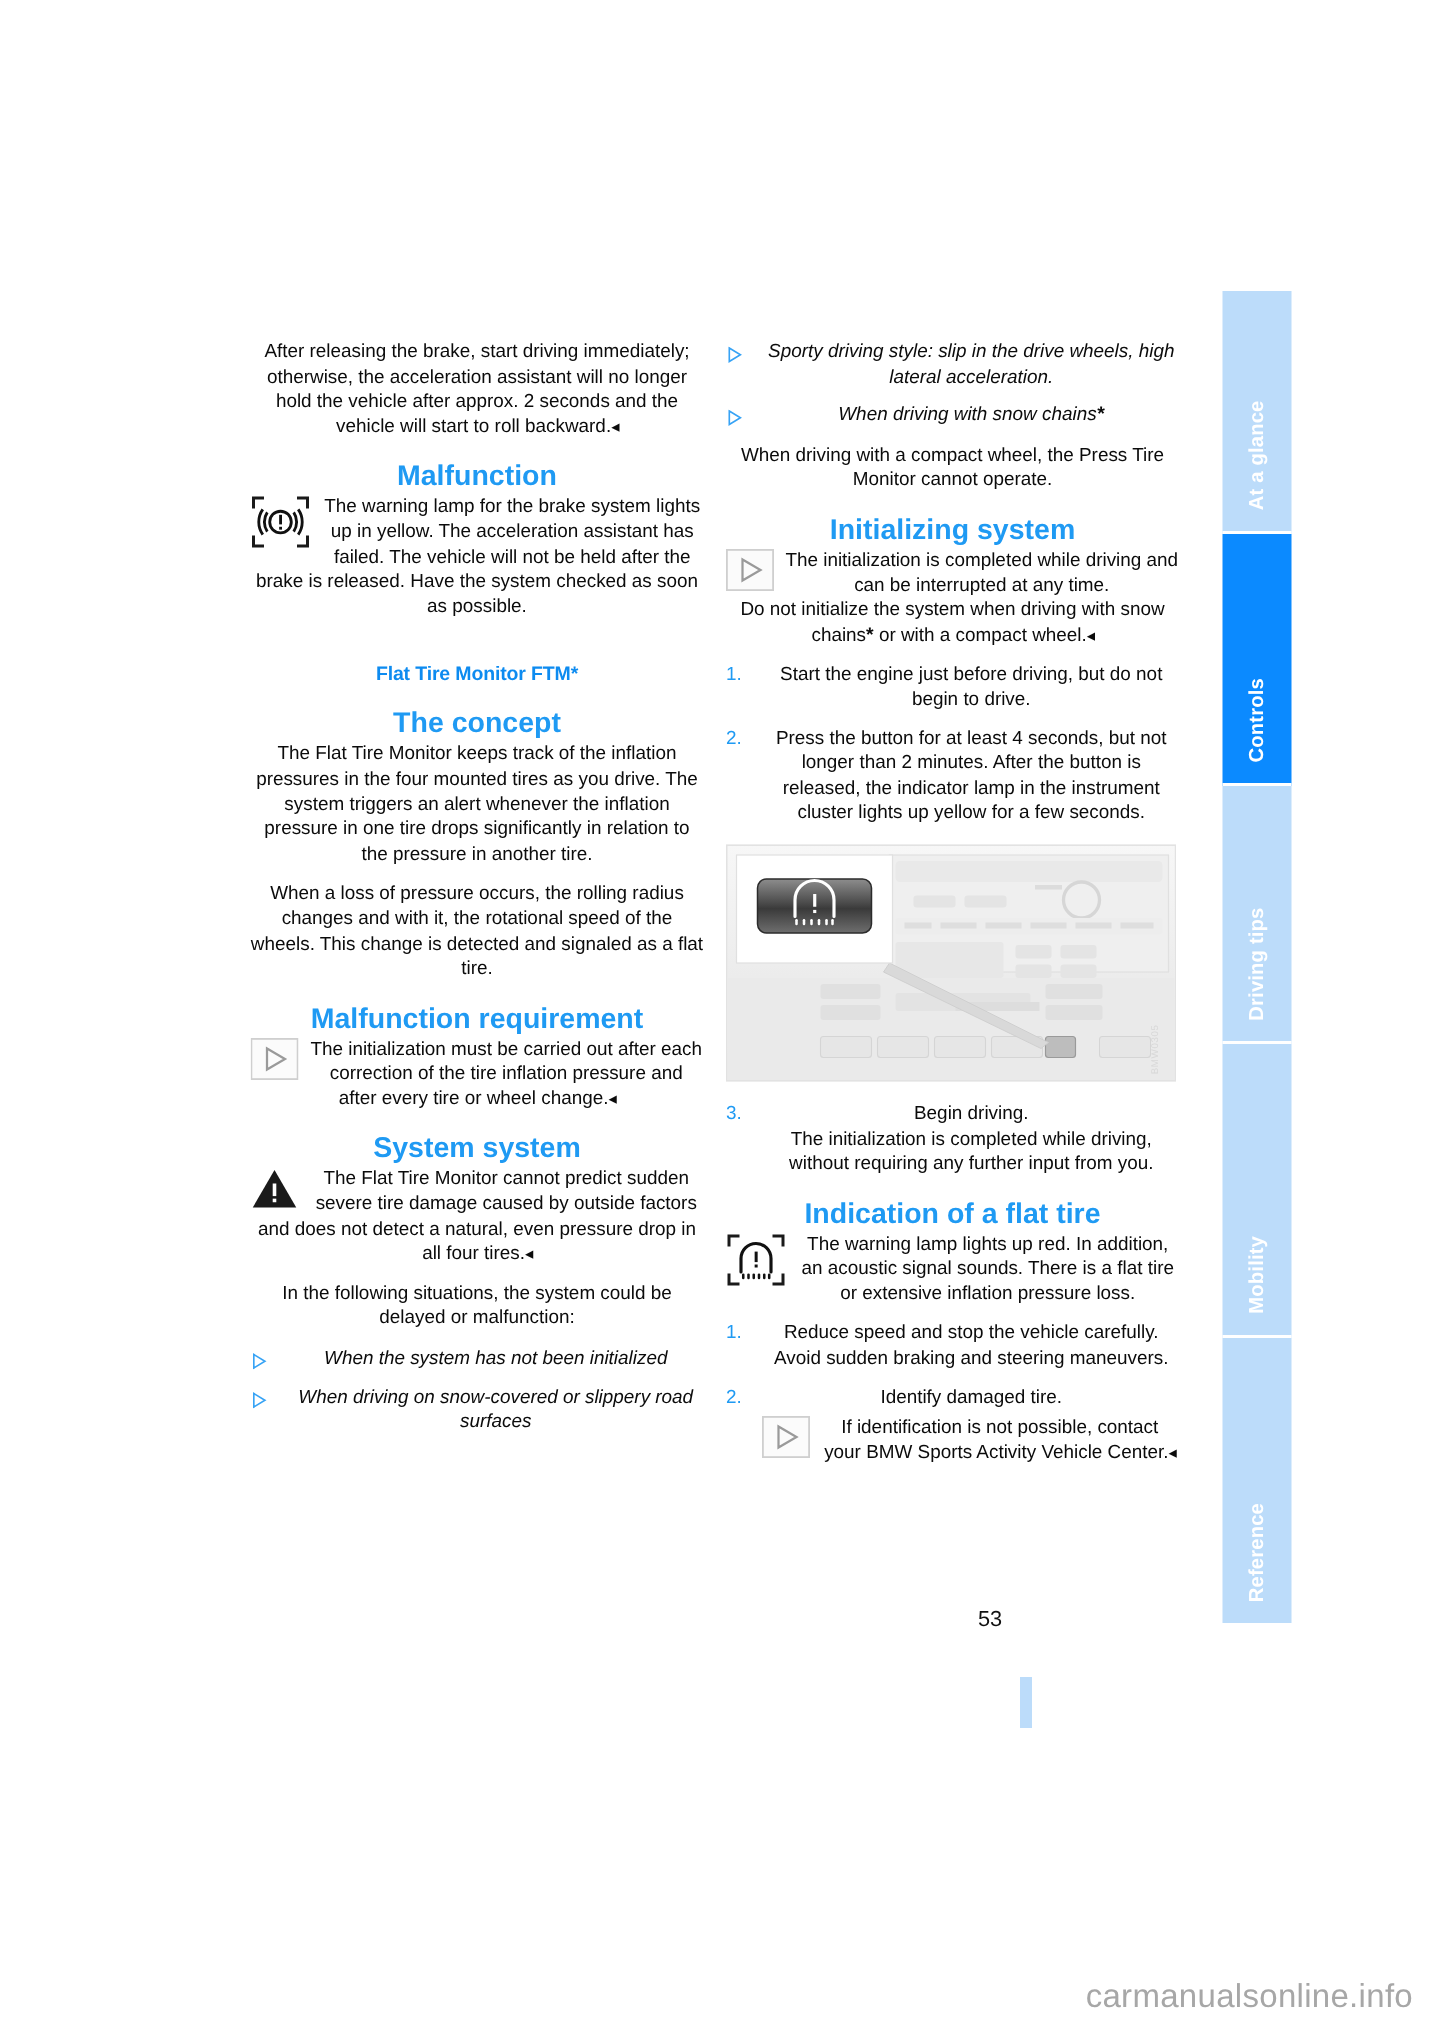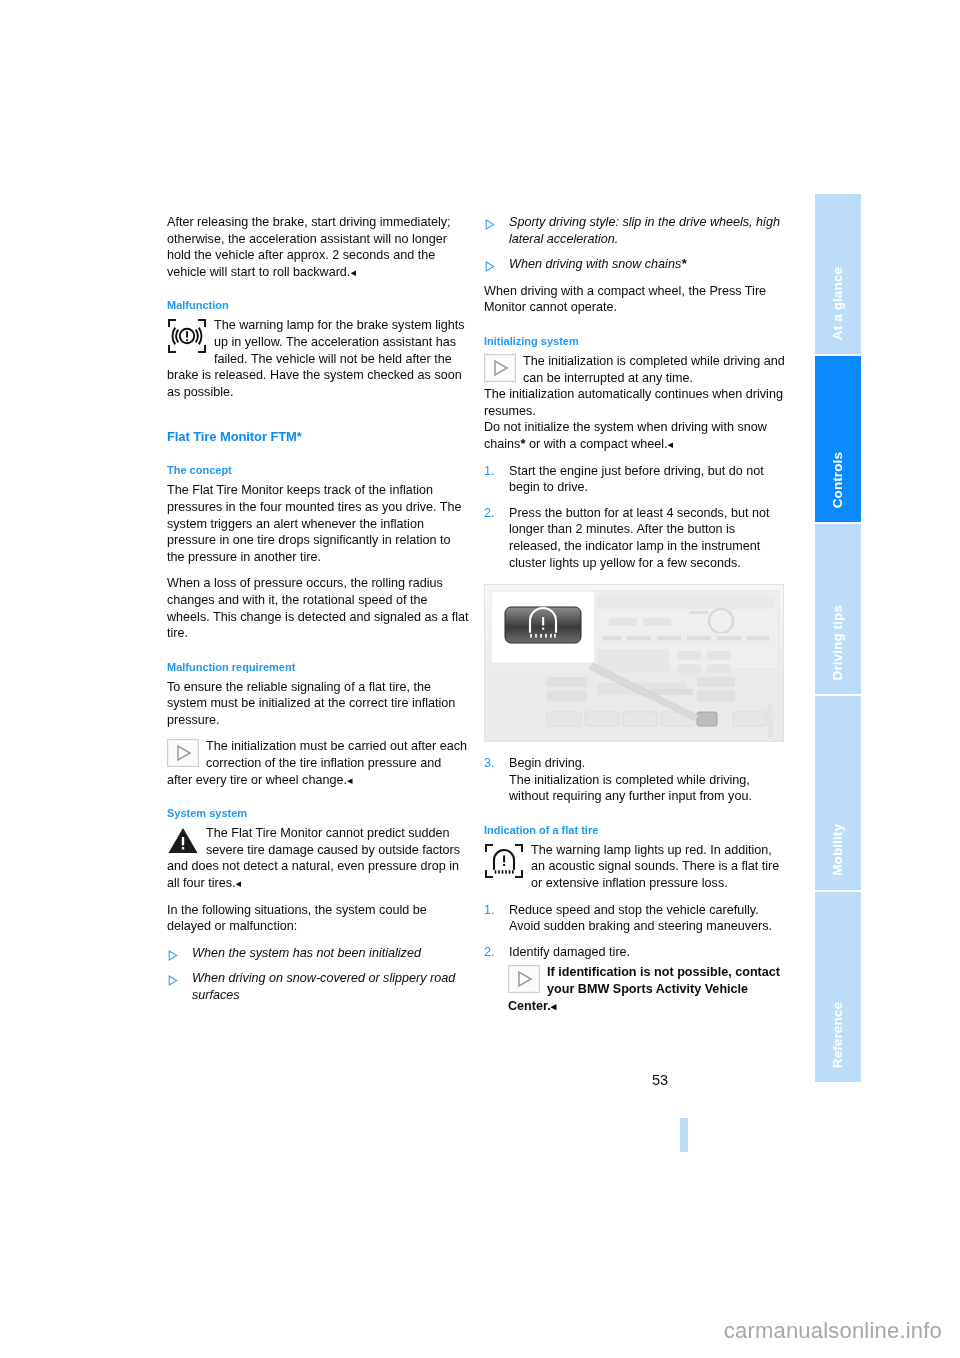--- a/index.html
+++ b/index.html
@@ -45,42 +45,43 @@
   }
   .tab-ataglance { height: 162px; }
   .tab-controls  { height: 168px; }
   .tab-driving   { height: 172px; }
   .tab-mobility  { height: 196px; }
   .tab-reference { height: 190px; border-bottom: none; }
 
   
   .col {
     position: absolute;
-    top: 214px;
+    top: 226px;
     width: 302px;
     font-size: 12.6px;
     line-height: 16.6px;
     color: #0b0b0b;
+    text-align: center;
   }
   .col-left  { left: 167px; }
   .col-right { left: 484px; }
 
   p { margin: 0 0 10px 0; }
   p.tight { margin-bottom: 0; }
 
   h1 {
     font-size: 13px;
     font-weight: bold;
     color: #0d8bf0;
     margin: 26px 0 14px 0;
     line-height: 22px;
     letter-spacing: -0.1px;
   }
   h2 {
-    font-size: 11px;
+    font-size: 19px;
     font-weight: bold;
     color: #1f9af3;
     margin: 17px 0 3px 0;
     line-height: 17px;
   }
   h2.first { margin-top: 0; }
 
   .back-arrow {
     font-size: 11px;
     line-height: 1;
@@ -224,21 +225,20 @@
       <p>The warning lamp for the brake system lights up in yellow. The acceleration assistant has failed. The vehicle will not be held after the brake is released. Have the system checked as soon as possible.</p>
     </div>
 
     <h1><span>Flat Tire Monitor FTM</span><span>*</span></h1>
 
     <h2 class="first">The concept</h2>
     <p>The Flat Tire Monitor keeps track of the inflation pressures in the four mounted tires as you drive. The system triggers an alert whenever the inflation pressure in one tire drops significantly in relation to the pressure in another tire.</p>
     <p>When a loss of pressure occurs, the rolling radius changes and with it, the rotational speed of the wheels. This change is detected and signaled as a flat tire.</p>
 
     <h2>Malfunction requirement</h2>
-    <p>To ensure the reliable signaling of a flat tire, the system must be initialized at the correct tire inflation pressure.</p>
 
     <div class="noteblock">
       <span class="ico">
         <svg width="32" height="28" viewBox="0 0 32 28">
           <rect x="0.6" y="0.6" width="30.8" height="26.8" fill="#fbfbfb" stroke="#cfcfcf" stroke-width="1.2"></rect>
           <path d="M11,7 L11,21 L23,14 Z" fill="none" stroke="#9a9a9a" stroke-width="1.5"></path>
         </svg>
       </span>
       <p><span>The initialization must be carried out after each correction of the tire inflation pressure and after every tire or wheel change.</span><span class="back-arrow">◂</span></p>
     </div>
@@ -306,21 +306,20 @@
     <div class="noteblock" style="margin-bottom:0;">
       <span class="ico">
         <svg width="32" height="28" viewBox="0 0 32 28">
           <rect x="0.6" y="0.6" width="30.8" height="26.8" fill="#fbfbfb" stroke="#cfcfcf" stroke-width="1.2"></rect>
           <path d="M11,7 L11,21 L23,14 Z" fill="none" stroke="#9a9a9a" stroke-width="1.5"></path>
         </svg>
       </span>
       <p>The initialization is completed while driving and can be interrupted at any time.</p>
     </div>
 
-    <p class="tight">The initialization automatically continues when driving resumes.</p>
     <p><span>Do not initialize the system when driving with snow chains</span><span class="star">*</span><span> or with a compact wheel.</span><span class="back-arrow">◂</span></p>
 
     <ol class="num">
       <li>
         <span class="idx">1.</span>
         <span>Start the engine just before driving, but do not begin to drive.</span>
       </li>
       <li>
         <span class="idx">2.</span>
         <span>Press the button for at least 4 seconds, but not longer than 2 minutes. After the button is released, the indicator lamp in the instrument cluster lights up yellow for a few seconds.</span>
@@ -442,21 +441,21 @@
       <li>
         <span class="idx">1.</span>
         <span>Reduce speed and stop the vehicle carefully. Avoid sudden braking and steering maneuvers.</span>
       </li>
       <li style="margin-bottom:4px;">
         <span class="idx">2.</span>
         <span>Identify damaged tire.</span>
       </li>
     </ol>
 
-    <div class="noteblock" style="margin-left:24px;font-weight:bold;">
+    <div class="noteblock" style="margin-left:24px;">
       <span class="ico">
         <svg width="32" height="28" viewBox="0 0 32 28">
           <rect x="0.6" y="0.6" width="30.8" height="26.8" fill="#fbfbfb" stroke="#cfcfcf" stroke-width="1.2"></rect>
           <path d="M11,7 L11,21 L23,14 Z" fill="none" stroke="#9a9a9a" stroke-width="1.5"></path>
         </svg>
       </span>
       <p><span>If identification is not possible, contact your BMW Sports Activity Vehicle Center.</span><span class="back-arrow">◂</span></p>
     </div>
 
   </div>

